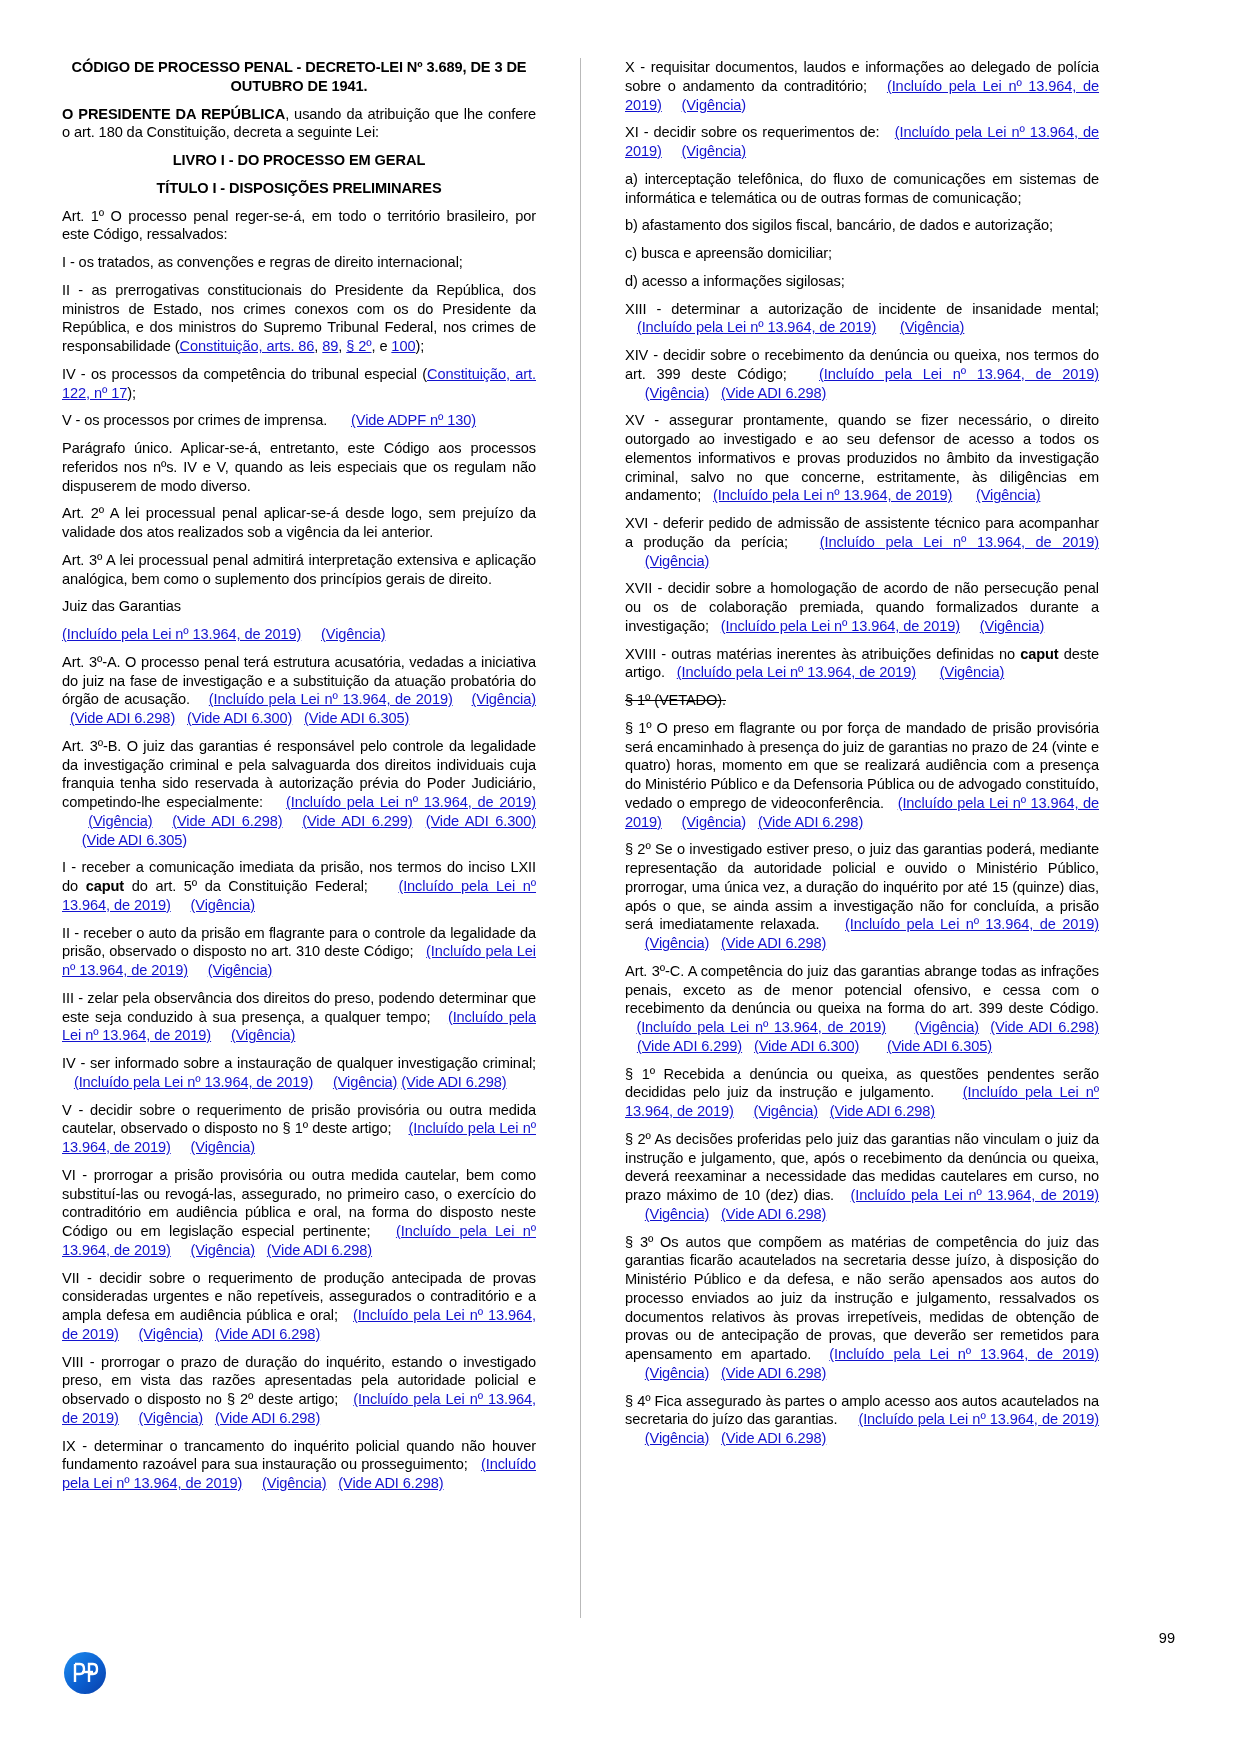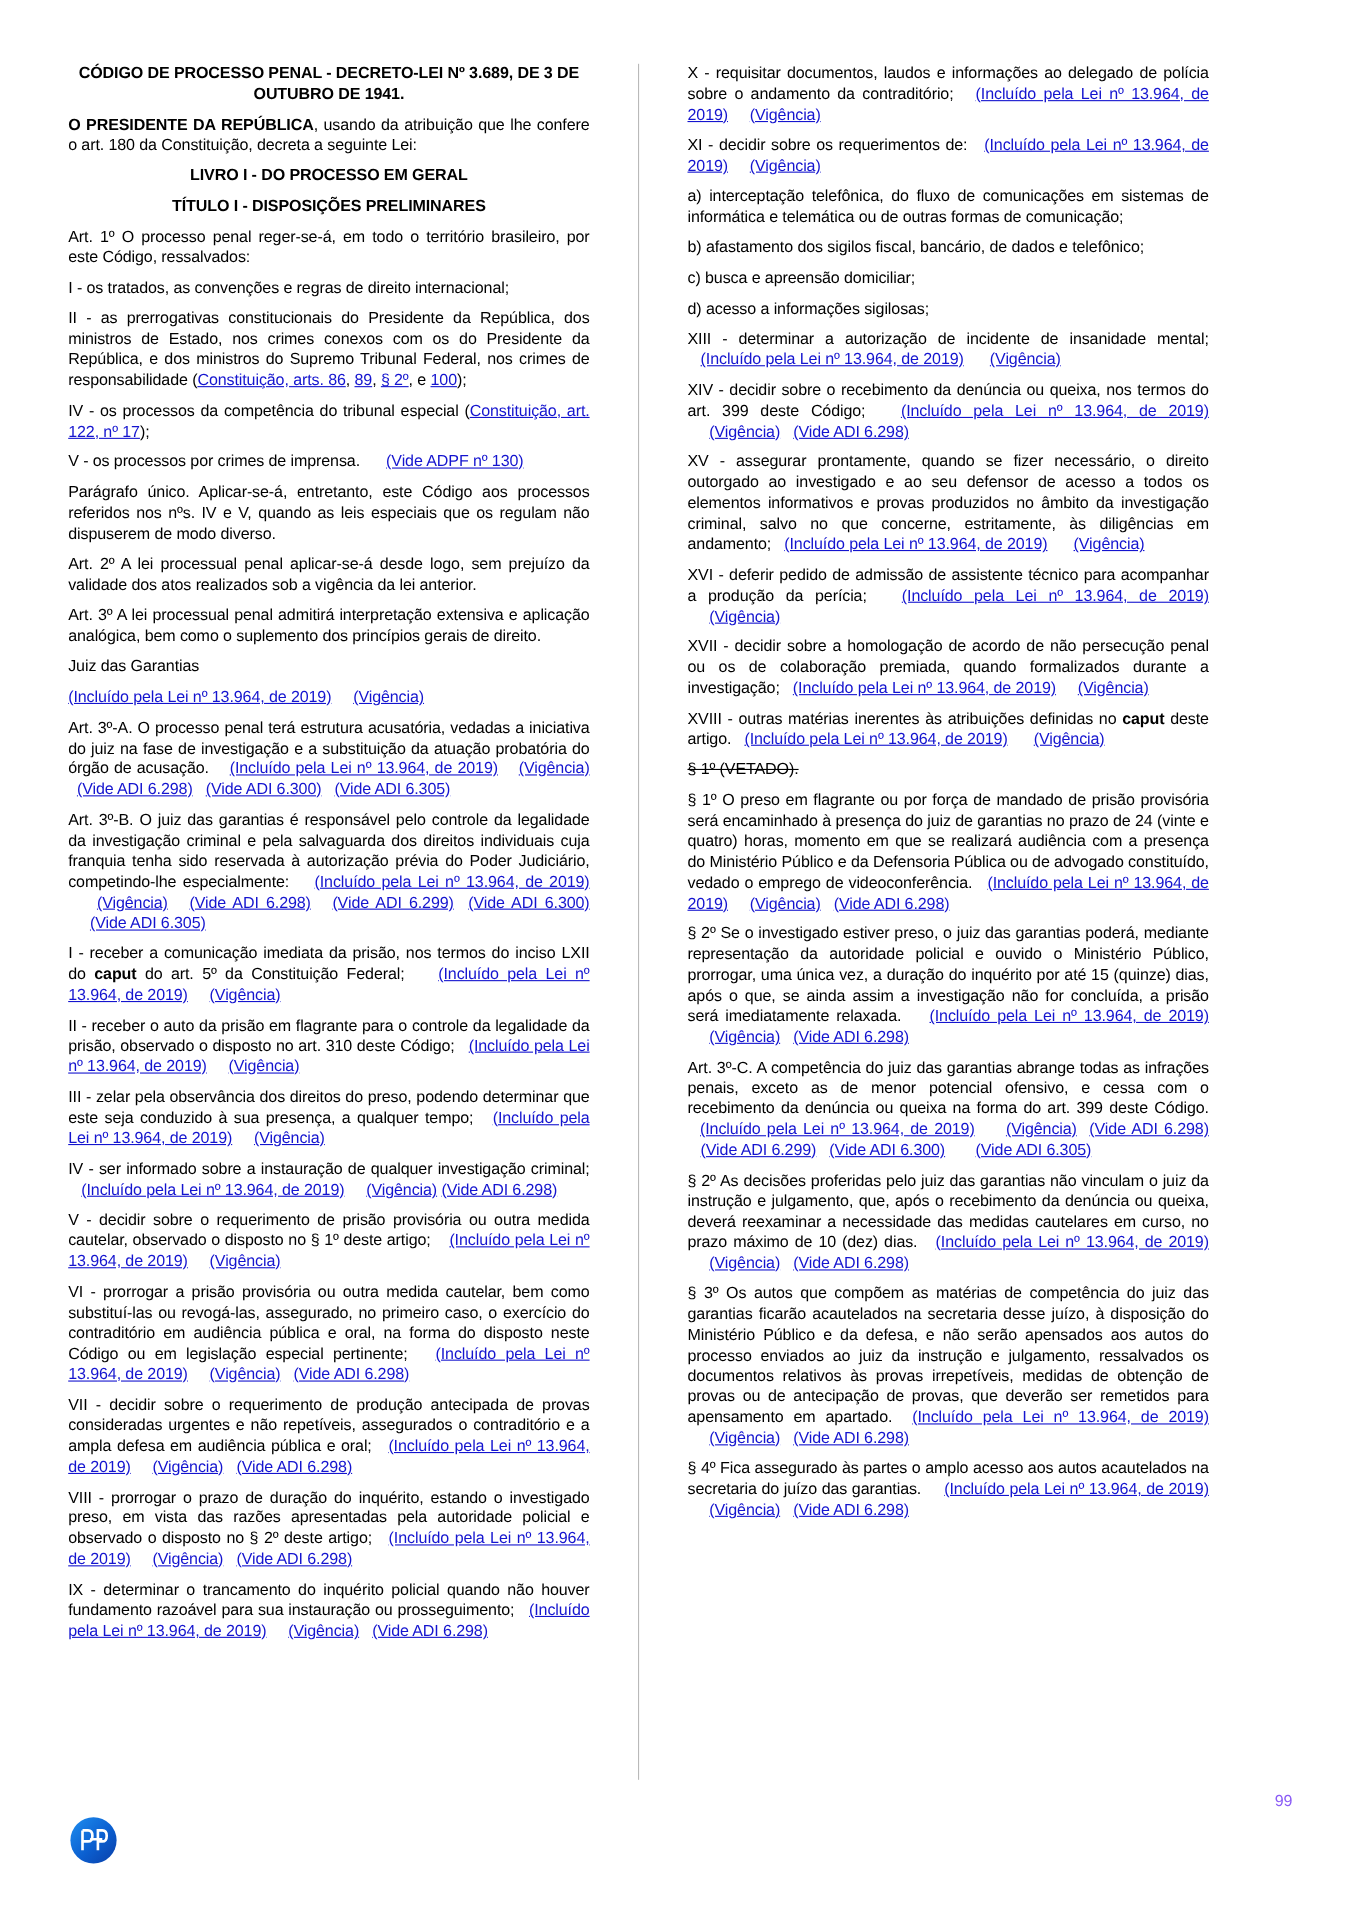--- a/index.html
+++ b/index.html
@@ -69,21 +69,21 @@
     width: 46px;
     height: 46px;
   }
   .logo svg { display: block; }
   .pagenum {
     position: absolute;
     right: 66px;
     top: 1630px;
     font-size: 14.6px;
     font-family: "Liberation Sans", sans-serif;
-    color: #8b5cf6;
+    color: #000000;
   }
 </style>
 </head>
 <body>
 
 <div class="page">
 
   <div class="columns">
 
     <div class="col col-left">
@@ -143,21 +143,21 @@
 
     <div class="divider"></div>
 
     <div class="col col-right">
 
       <p><span>X - requisitar documentos, laudos e informações ao delegado de polícia sobre o andamento da contraditório;</span><span class="sp">   </span><a class="lk">(Incluído pela Lei nº 13.964, de 2019)</a><span class="sp">     </span><a class="lk">(Vigência)</a></p>
 
       <p><span>XI - decidir sobre os requerimentos de:</span><span class="sp">   </span><a class="lk">(Incluído pela Lei nº 13.964, de 2019)</a><span class="sp">     </span><a class="lk">(Vigência)</a></p>
 
       <p>a) interceptação telefônica, do fluxo de comunicações em sistemas de informática e telemática ou de outras formas de comunicação;</p>
-      <p>b) afastamento dos sigilos fiscal, bancário, de dados e telefônico;</p>
+      <p>b) afastamento dos sigilos fiscal, bancário, de dados e autorização;</p>
       <p>c) busca e apreensão domiciliar;</p>
       <p>d) acesso a informações sigilosas;</p>
 
 
       <p><span>XIII - determinar a autorização de incidente de insanidade mental;</span><span class="sp">   </span><a class="lk">(Incluído pela Lei nº 13.964, de 2019)</a><span class="sp">      </span><a class="lk">(Vigência)</a></p>
 
       <p><span>XIV - decidir sobre o recebimento da denúncia ou queixa, nos termos do art. 399 deste Código;</span><span class="sp">   </span><a class="lk">(Incluído pela Lei nº 13.964, de 2019)</a><span class="sp">     </span><a class="lk">(Vigência)</a><span class="sp">   </span><a class="lk">(Vide ADI 6.298)</a></p>
 
       <p><span>XV - assegurar prontamente, quando se fizer necessário, o direito outorgado ao investigado e ao seu defensor de acesso a todos os elementos informativos e provas produzidos no âmbito da investigação criminal, salvo no que concerne, estritamente, às diligências em andamento;</span><span class="sp">   </span><a class="lk">(Incluído pela Lei nº 13.964, de 2019)</a><span class="sp">      </span><a class="lk">(Vigência)</a></p>
 
@@ -168,20 +168,21 @@
       <p><span>XVIII - outras matérias inerentes às atribuições definidas no </span><span class="b">caput</span><span> deste artigo.</span><span class="sp">   </span><a class="lk">(Incluído pela Lei nº 13.964, de 2019)</a><span class="sp">      </span><a class="lk">(Vigência)</a></p>
 
       <p><span class="struck">§ 1º (VETADO).</span></p>
 
       <p><span>§ 1º O preso em flagrante ou por força de mandado de prisão provisória será encaminhado à presença do juiz de garantias no prazo de 24 (vinte e quatro) horas, momento em que se realizará audiência com a presença do Ministério Público e da Defensoria Pública ou de advogado constituído, vedado o emprego de videoconferência.</span><span class="sp">   </span><a class="lk">(Incluído pela Lei nº 13.964, de 2019)</a><span class="sp">     </span><a class="lk">(Vigência)</a><span class="sp">   </span><a class="lk">(Vide ADI 6.298)</a></p>
 
       <p><span>§ 2º Se o investigado estiver preso, o juiz das garantias poderá, mediante representação da autoridade policial e ouvido o Ministério Público, prorrogar, uma única vez, a duração do inquérito por até 15 (quinze) dias, após o que, se ainda assim a investigação não for concluída, a prisão será imediatamente relaxada.</span><span class="sp">    </span><a class="lk">(Incluído pela Lei nº 13.964, de 2019)</a><span class="sp">     </span><a class="lk">(Vigência)</a><span class="sp">   </span><a class="lk">(Vide ADI 6.298)</a></p>
 
       <p><span>Art. 3º-C. A competência do juiz das garantias abrange todas as infrações penais, exceto as de menor potencial ofensivo, e cessa com o recebimento da denúncia ou queixa na forma do art. 399 deste Código.</span><span class="sp">  </span><a class="lk">(Incluído pela Lei nº 13.964, de 2019)</a><span class="sp">     </span><a class="lk">(Vigência)</a><span class="sp">  </span><a class="lk">(Vide ADI 6.298)</a><span class="sp">   </span><a class="lk">(Vide ADI 6.299)</a><span class="sp">   </span><a class="lk">(Vide ADI 6.300)</a><span class="sp">       </span><a class="lk">(Vide ADI 6.305)</a></p>
 
+      <p><span>§ 1º Recebida a denúncia ou queixa, as questões pendentes serão decididas pelo juiz da instrução e julgamento.</span><span class="sp">    </span><a class="lk">(Incluído pela Lei nº 13.964, de 2019)</a><span class="sp">     </span><a class="lk">(Vigência)</a><span class="sp">   </span><a class="lk">(Vide ADI 6.298)</a></p>
 
       <p><span>§ 2º As decisões proferidas pelo juiz das garantias não vinculam o juiz da instrução e julgamento, que, após o recebimento da denúncia ou queixa, deverá reexaminar a necessidade das medidas cautelares em curso, no prazo máximo de 10 (dez) dias.</span><span class="sp">   </span><a class="lk">(Incluído pela Lei nº 13.964, de 2019)</a><span class="sp">     </span><a class="lk">(Vigência)</a><span class="sp">   </span><a class="lk">(Vide ADI 6.298)</a></p>
 
       <p><span>§ 3º Os autos que compõem as matérias de competência do juiz das garantias ficarão acautelados na secretaria desse juízo, à disposição do Ministério Público e da defesa, e não serão apensados aos autos do processo enviados ao juiz da instrução e julgamento, ressalvados os documentos relativos às provas irrepetíveis, medidas de obtenção de provas ou de antecipação de provas, que deverão ser remetidos para apensamento em apartado.</span><span class="sp">  </span><a class="lk">(Incluído pela Lei nº 13.964, de 2019)</a><span class="sp">     </span><a class="lk">(Vigência)</a><span class="sp">   </span><a class="lk">(Vide ADI 6.298)</a></p>
 
       <p><span>§ 4º Fica assegurado às partes o amplo acesso aos autos acautelados na secretaria do juízo das garantias.</span><span class="sp">     </span><a class="lk">(Incluído pela Lei nº 13.964, de 2019)</a><span class="sp">     </span><a class="lk">(Vigência)</a><span class="sp">   </span><a class="lk">(Vide ADI 6.298)</a></p>
 
     </div>
   </div>
 

